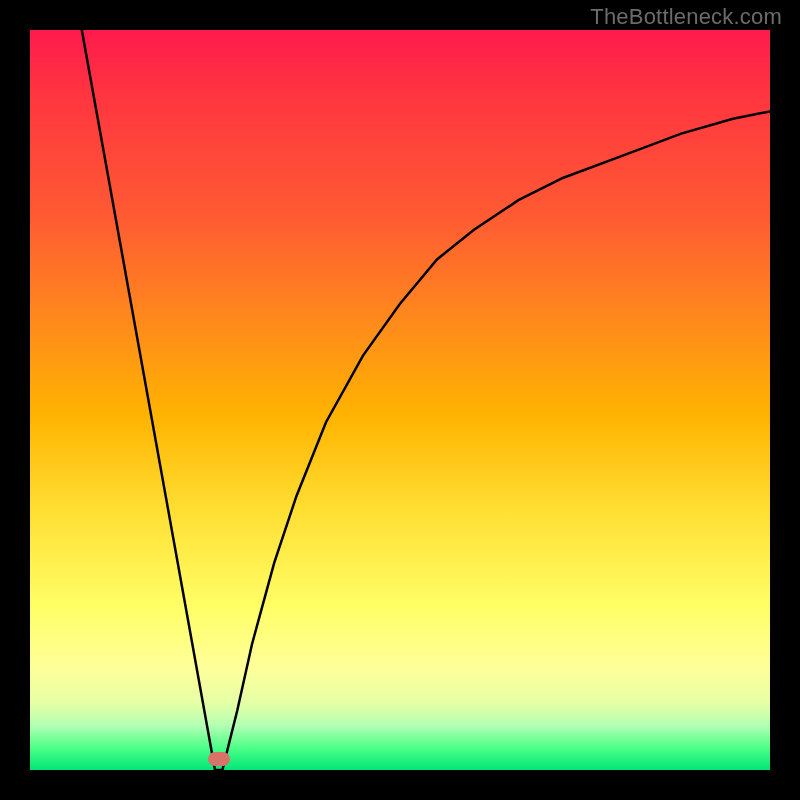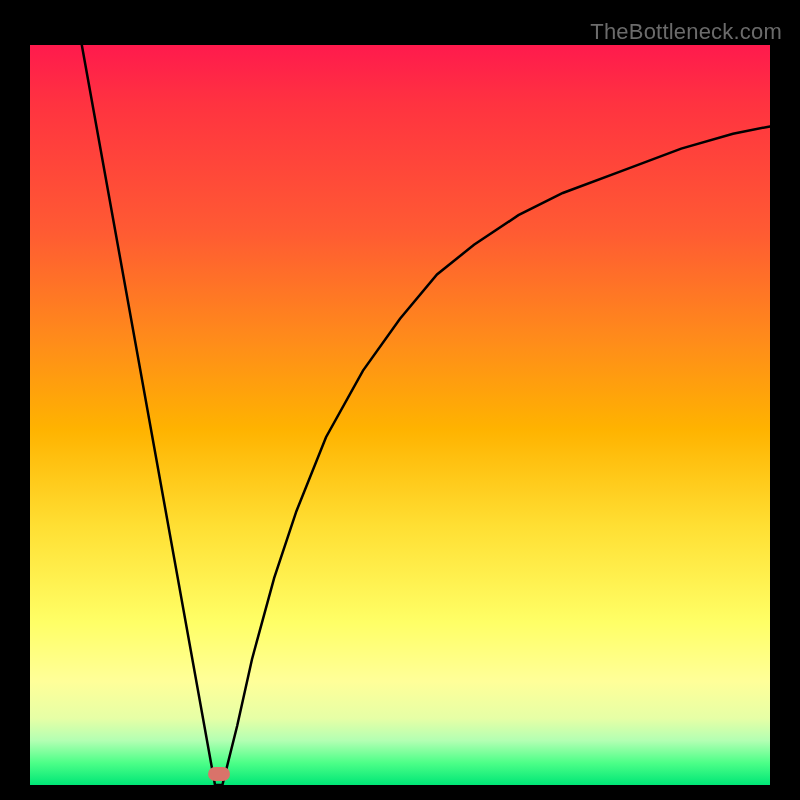--- a/index.html
+++ b/index.html
@@ -9,21 +9,20 @@
     height: 800px;
     overflow: hidden;
     background: #000;
     font-family: Arial, Helvetica, sans-serif;
   }
   .frame {
     position: relative;
     width: 800px;
     height: 701px;
     background: #000;
-    margin-top: 15px;
   }
   .plot-area {
     position: absolute;
     left: 30px;
     top: 30px;
     width: 740px;
     height: 740px;
     
     background: linear-gradient(to bottom,
       #ff1a4d 0%,

